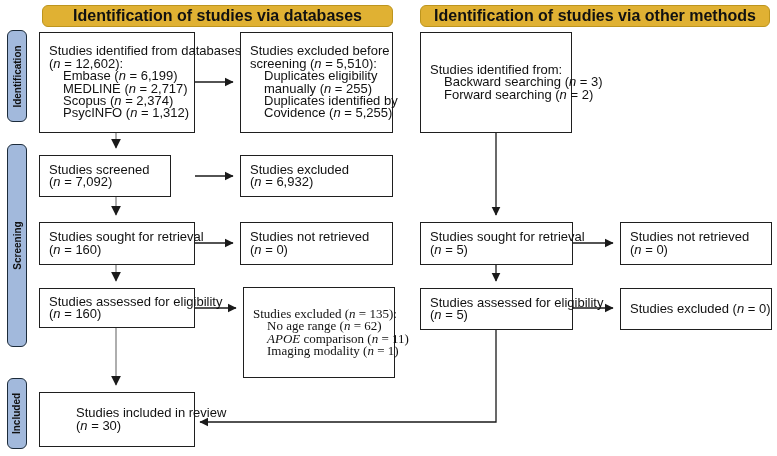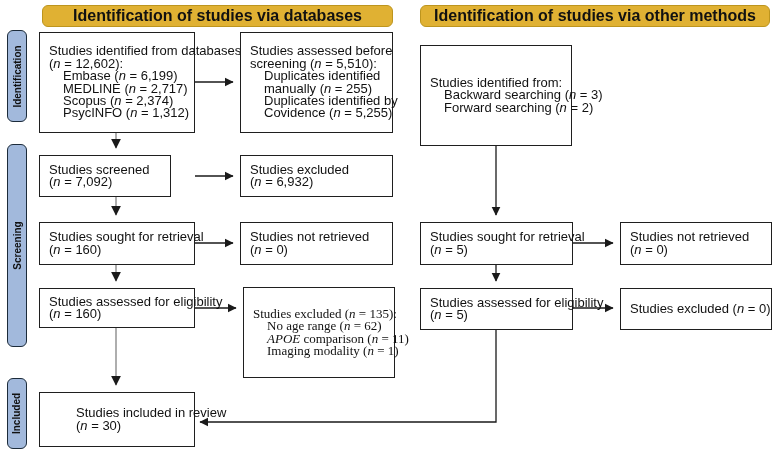--- a/index.html
+++ b/index.html
@@ -78,29 +78,29 @@
   <div class="box" style="left:39px;top:32px;width:156px;height:101px;">
     <div class="t">Studies identified from databases</div>
     <div class="t">(<i>n</i> = 12,602):</div>
     <div class="t ind">Embase (<i>n</i> = 6,199)</div>
     <div class="t ind">MEDLINE (<i>n</i> = 2,717)</div>
     <div class="t ind">Scopus (<i>n</i> = 2,374)</div>
     <div class="t ind">PsycINFO (<i>n</i> = 1,312)</div>
   </div>
 
   <div class="box" style="left:240px;top:32px;width:153px;height:101px;">
-    <div class="t">Studies assessed before</div>
+    <div class="t">Studies excluded before</div>
     <div class="t">screening (<i>n</i> = 5,510):</div>
-    <div class="t ind">Duplicates identified</div>
+    <div class="t ind">Duplicates eligibility</div>
     <div class="t ind">manually (<i>n</i> = 255)</div>
     <div class="t ind">Duplicates identified by</div>
     <div class="t ind">Covidence (<i>n</i> = 5,255)</div>
   </div>
 
-  <div class="box" style="left:420px;top:32px;width:152px;height:101px;margin-top:13px;">
+  <div class="box" style="left:420px;top:32px;width:152px;height:101px;">
     <div class="t">Studies identified from:</div>
     <div class="t ind">Backward searching (<i>n</i> = 3)</div>
     <div class="t ind">Forward searching (<i>n</i> = 2)</div>
   </div>
 
   <div class="box" style="left:39px;top:155px;width:132px;height:42px;">
     <div class="t">Studies screened</div>
     <div class="t">(<i>n</i> = 7,092)</div>
   </div>
   <div class="box" style="left:240px;top:155px;width:153px;height:42px;">

